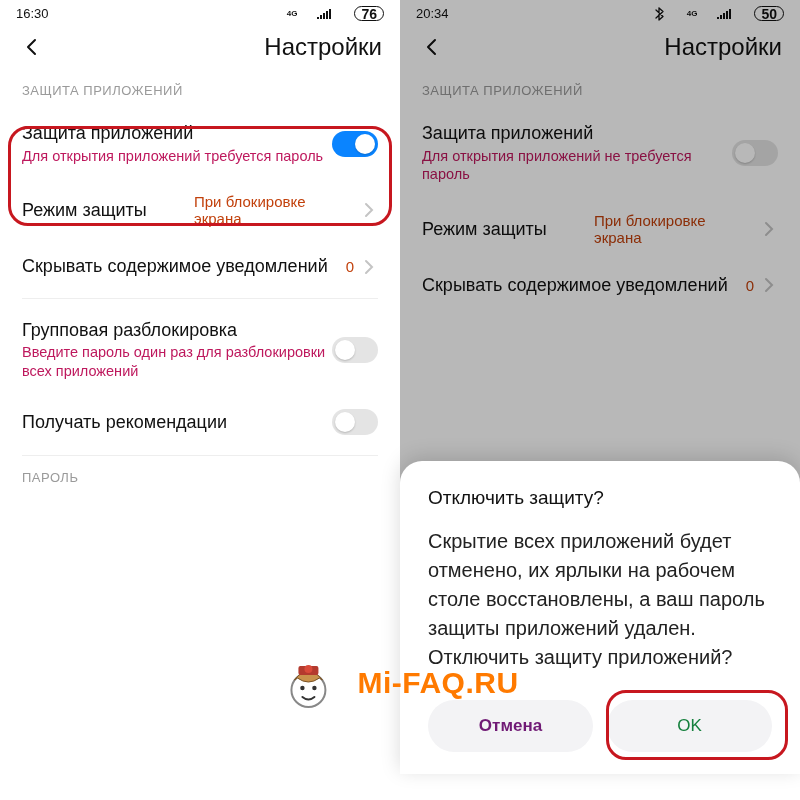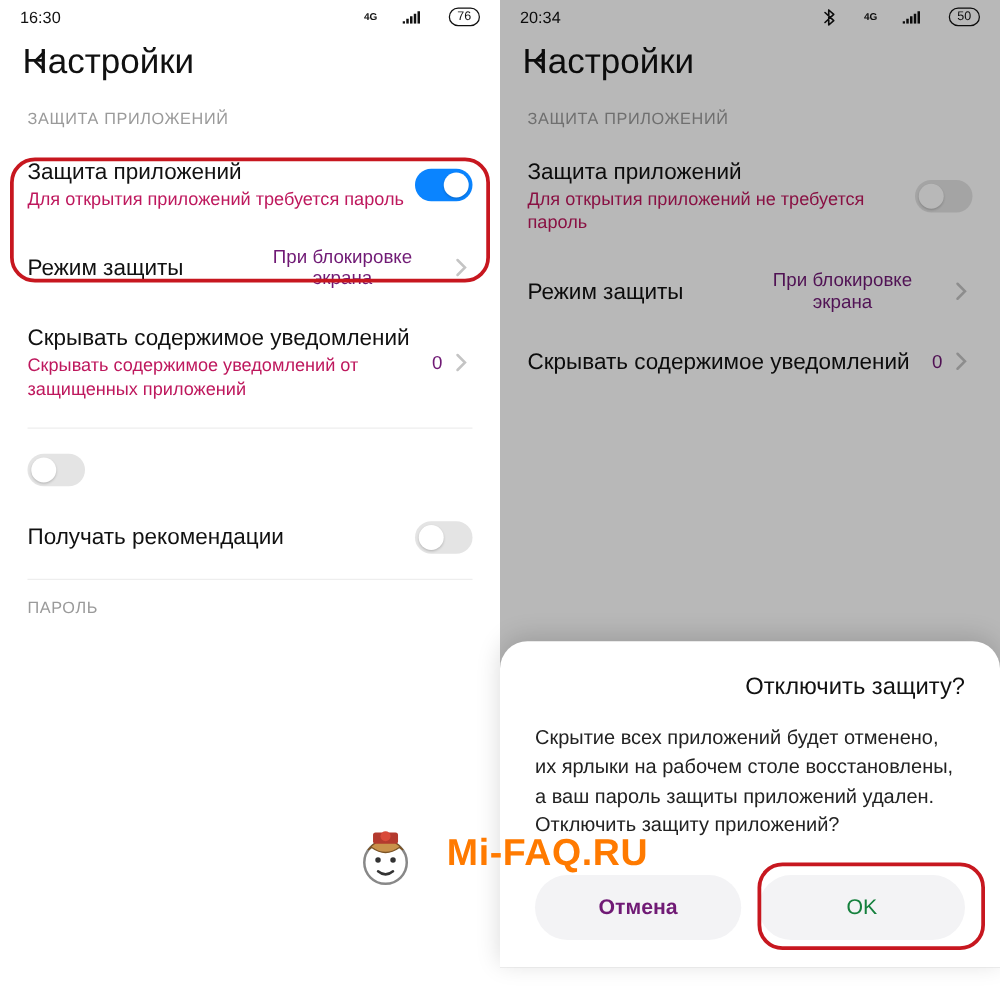--- a/index.html
+++ b/index.html
@@ -5,48 +5,48 @@
   * { box-sizing: border-box; margin: 0; padding: 0; }
   html, body { width: 800px; height: 800px; font-family: -apple-system, Helvetica, Arial, sans-serif; background: #fff; overflow: hidden; }
   .wrap { display: flex; width: 800px; height: 800px; }
   .pane { width: 400px; height: 774px; position: relative; background: #fff; display: flex; flex-direction: column; }
   .pane.right { background: #fff; }
   .dim-overlay { position: absolute; inset: 0; background: rgba(0,0,0,0.28); pointer-events: none; }
   
   .status { display: flex; justify-content: space-between; align-items: center; padding: 6px 16px 2px; font-size: 13px; font-weight: 500; color: #111; }
   .status .sicons { display: flex; align-items: center; gap: 23px; }
   .bt-icon svg, .sig-icon svg { display: block; }
-  .batt { display: inline-flex; align-items: center; border: 1.2px solid #111; border-radius: 8px; padding: 0 6px; height: 15px; font-size: 10px; font-weight: 400; }
+  .batt { display: inline-flex; align-items: center; border: 1.2px solid #111; border-radius: 8px; padding: 0 6px; height: 15px; font-size: 14px; font-weight: 700; }
   
   .header { display: flex; align-items: center; padding: 10px 18px 14px; }
   .back { width: 28px; height: 28px; display: flex; align-items: center; justify-content: center; }
-  .title { flex: 1; text-align: left; font-size: 28px; font-weight: 500; color: #111; margin-left: -28px; }
+  .title { flex: 1; text-align: right; font-size: 24px; font-weight: 500; color: #111; margin-left: -28px; }
   
   .section-label { padding: 8px 22px 10px; font-size: 13px; letter-spacing: 0.5px; color: #9a9a9a; font-weight: 500; }
   
   .row { padding: 14px 22px; display: flex; align-items: center; }
   .row .textcol { flex: 1; min-width: 0; }
   .row .rt { font-size: 18px; color: #111; line-height: 1.25; }
   .row .rs { font-size: 14.5px; color: #be185d; line-height: 1.3; margin-top: 2px; }
-  .row .valcol { text-align: center; color: #701a75; font-size: 15px; margin-right: 6px; max-width: 160px; }
+  .row .valcol { text-align: left; color: #c2410c; font-size: 15px; margin-right: 6px; max-width: 160px; }
   .chev { width: 18px; display: flex; align-items: center; justify-content: center; color: #c4c4c4; }
   .divider { height: 1px; background: #eee; margin: 6px 22px; }
   
   .toggle { width: 46px; height: 26px; border-radius: 13px; position: relative; flex-shrink: 0; }
   .toggle::after { content:""; position:absolute; width: 20px; height: 20px; border-radius: 50%; background:#fff; top:3px; box-shadow: 0 1px 2px rgba(0,0,0,.2); }
   .toggle.on { background:#0a84ff; }
   .toggle.on::after { right:3px; }
   .toggle.off { background:#e4e4e4; }
   .toggle.off::after { left:3px; }
   
   .hl { border: 3px solid #c7171f; border-radius: 20px; position: absolute; pointer-events:none; }
   
   .sheet { position: absolute; left:0; right:0; bottom:0; background:#fff; border-top-left-radius: 22px; border-top-right-radius: 22px; padding: 26px 28px 22px; box-shadow: 0 -4px 20px rgba(0,0,0,0.15); }
-  .sheet .dtitle { text-align:right; font-size: 19px; font-weight:500; color:#111; margin-bottom: 18px; }
-  .sheet .dbody { font-size: 16px; color:#222; line-height: 1.45; margin-bottom: 28px; }
+  .sheet .dtitle { text-align:left; font-size: 19px; font-weight:500; color:#111; margin-bottom: 18px; }
+  .sheet .dbody { font-size: 20px; color:#222; line-height: 1.45; margin-bottom: 28px; }
   .dbuttons { display:flex; gap:14px; }
   .dbtn { flex:1; height:52px; border-radius:26px; background:#f3f3f5; display:flex; align-items:center; justify-content:center; font-size:17px; font-weight:500; }
   .dbtn.cancel { color:#701a75;font-weight:bold; }
   .dbtn.ok { color:#15803d; }
   
   .watermark { position:absolute; left:50%; bottom:90px; transform:translateX(-50%); display:flex; align-items:center; gap:22px; pointer-events:none; }
   .watermark .wtxt { font-size:30px; font-weight:800; color:#ff7a00; letter-spacing:0.5px; }
   .watermark .wlogo { width:54px; height:54px; }
   .sig-4g { font-size:8px; font-weight:700; margin-right:-3px; }
 </style>
@@ -96,33 +96,36 @@
       <span class="chev">
         <svg width="10" height="16" viewBox="0 0 10 16">
             <path d="M2 2l6 6-6 6" stroke="#c4c4c4" stroke-width="2" fill="none" stroke-linecap="round"></path>
           </svg>
       </span>
     </div>
 
     <div class="row">
       <div class="textcol">
         <div class="rt">Скрывать содержимое уведомлений</div>
-        <div class="rs">Скрывать содержимое уведомлений от защищенных приложений</div>
       </div>
       <div class="valcol">0</div>
       <span class="chev">
         <svg width="10" height="16" viewBox="0 0 10 16">
             <path d="M2 2l6 6-6 6" stroke="#c4c4c4" stroke-width="2" fill="none" stroke-linecap="round"></path>
           </svg>
       </span>
     </div>
 
     <div class="divider"></div>
 
     <div class="row">
+      <div class="textcol">
+        <div class="rt">Групповая разблокировка</div>
+        <div class="rs">Введите пароль один раз для разблокировки всех приложений</div>
+      </div>
       <div class="toggle off"></div>
     </div>
 
     <div class="row">
       <div class="textcol">
         <div class="rt">Получать рекомендации</div>
       </div>
       <div class="toggle off"></div>
     </div>
 

